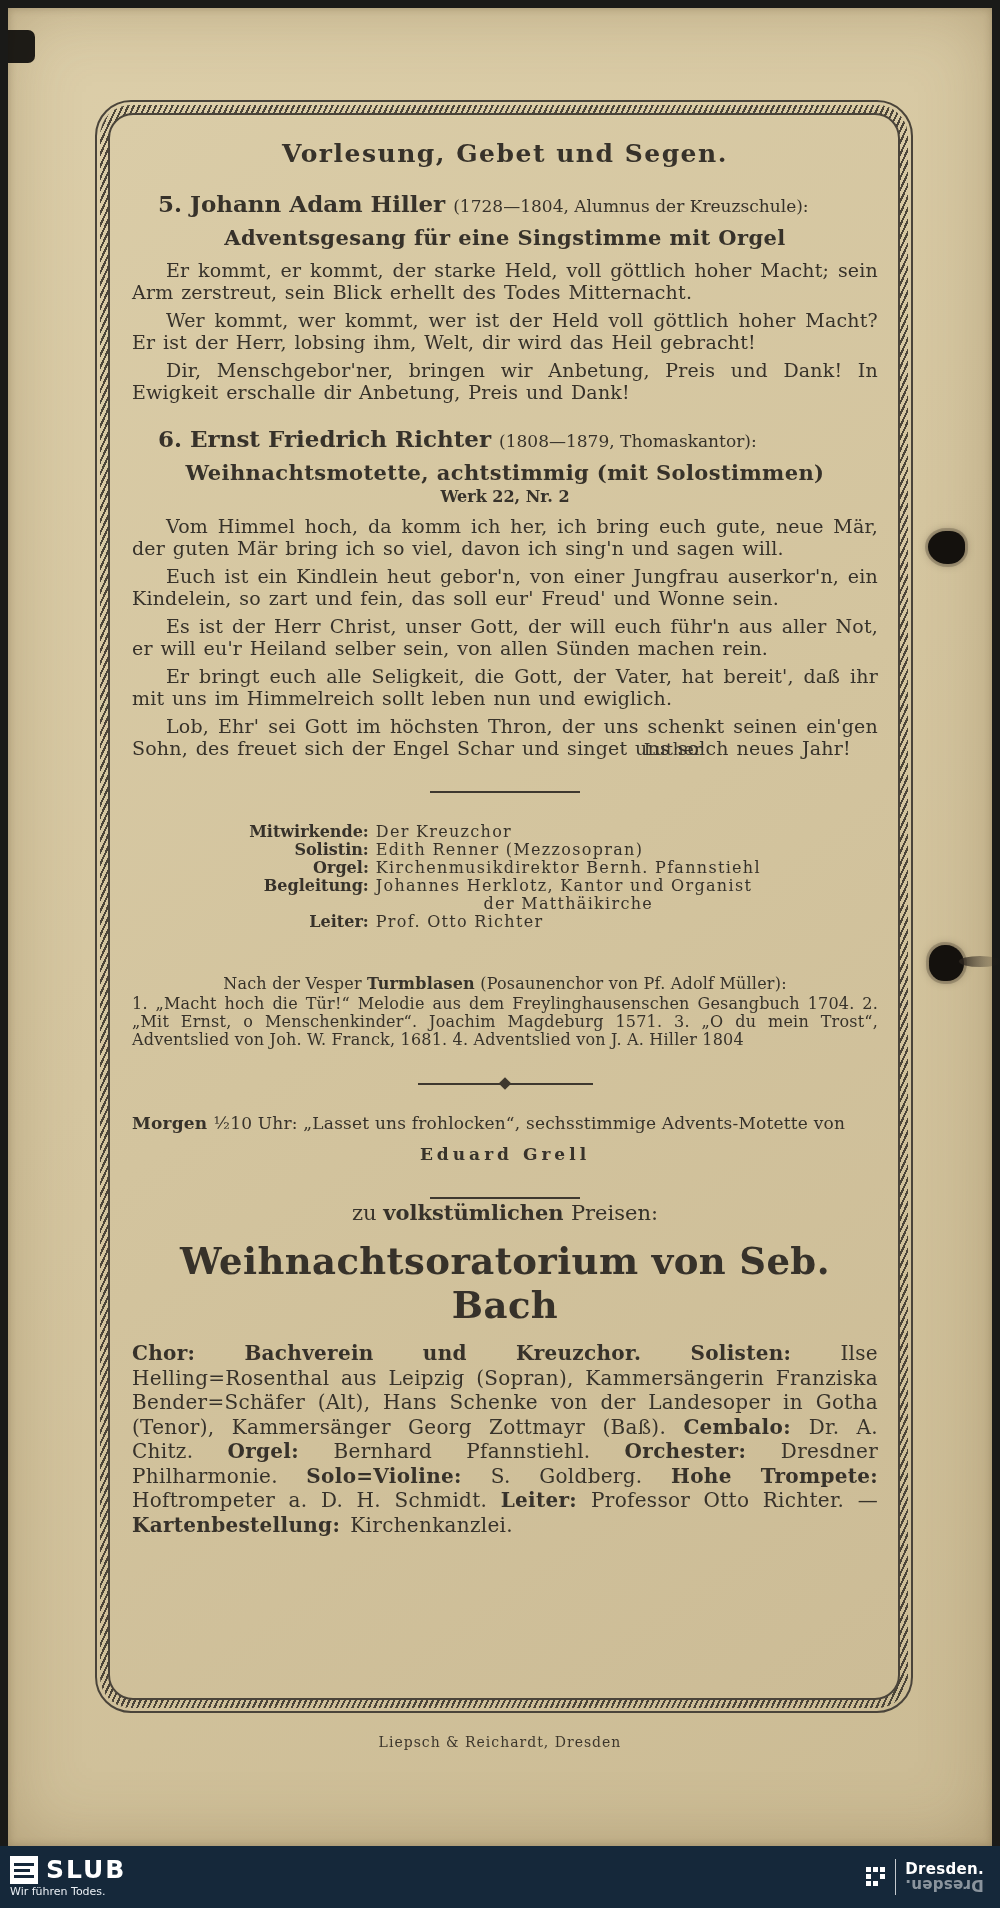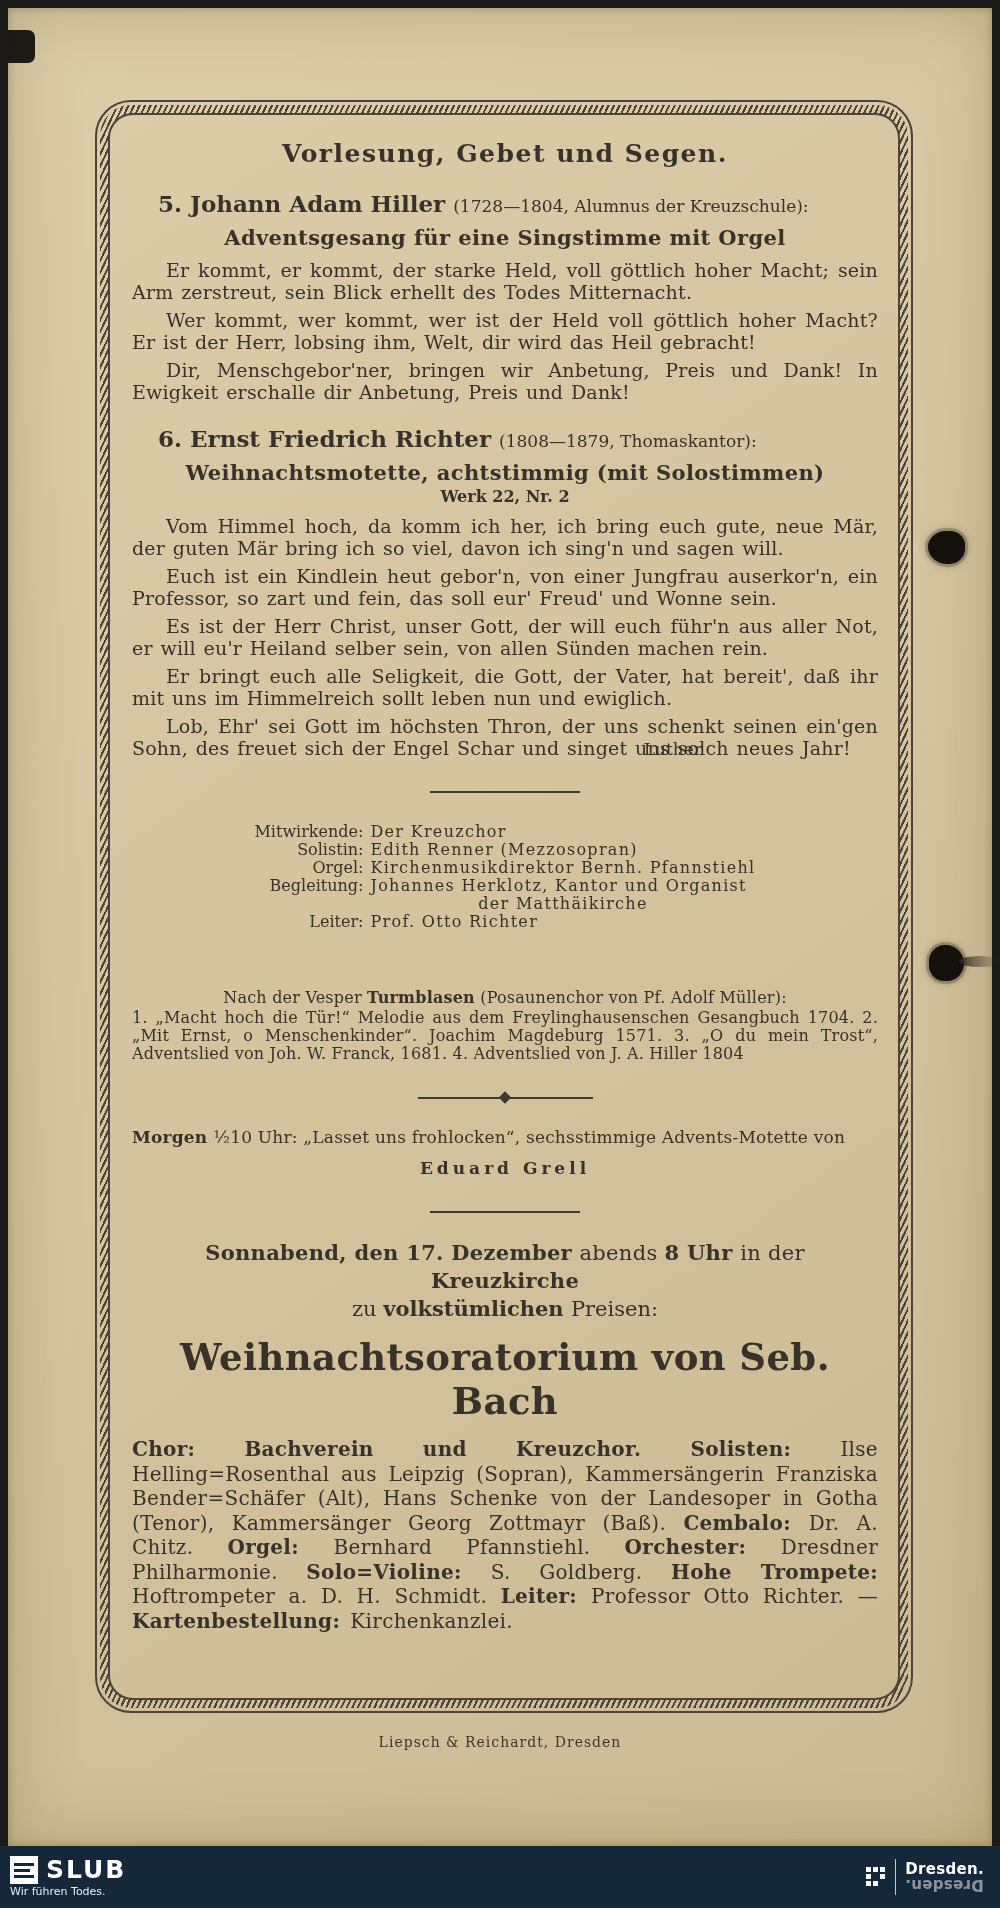--- a/index.html
+++ b/index.html
@@ -57,25 +57,25 @@
   .rule-ornament { position:relative; width:175px; border-top:2px solid #3e382f; margin:34px auto 0; }
   .rule-ornament .diamond {
     position:absolute; left:50%; top:-6px; width:9px; height:9px;
     background:#3e382f; transform:translateX(-50%) rotate(45deg);
   }
 
   .credits {
     margin:30px auto 0; width:fit-content; font-size:16px; line-height:18px;
     display:grid; grid-template-columns:auto auto; column-gap:7px;
   }
-  .credits .lbl { text-align:right; white-space:nowrap; }
+  .credits .lbl { text-align:right; white-space:nowrap;font-weight:bold; }
   .credits .val { letter-spacing:1.3px; white-space:nowrap; }
   .credits .val.center { text-align:center; letter-spacing:1.3px; }
 
-  .vesper { margin-top:58px; font-size:16px; line-height:18px; }
+  .vesper { margin-top:44px; font-size:16px; line-height:18px; }
   .vesper-intro { text-align:center; letter-spacing:.2px; }
   .vesper-list { margin-top:2px; text-align:justify; letter-spacing:.2px; }
 
   .morgen { margin-top:28px; font-size:17px; line-height:21px; }
   .morgen-line1 { text-align:left; letter-spacing:.2px; }
   .morgen-line2 { text-align:center; font-weight:bold; letter-spacing:4px; margin-top:10px; }
 
   .concert-date { text-align:center; font-size:21px; line-height:27px; margin-top:26px; letter-spacing:.3px; }
   .concert-price { text-align:center; font-size:21px; margin-top:1px; }
   .concert-title { text-align:center; font-size:37px; font-weight:bold; margin-top:14px; letter-spacing:.4px; }
@@ -136,21 +136,21 @@
         <div class="work-heading"><span style="font-weight: bold;">5. Johann Adam Hiller </span><span class="seg-sm">(1728—1804, Alumnus der Kreuzschule):</span></div>
         <div class="work-subtitle">Adventsgesang für eine Singstimme mit Orgel</div>
         <p class="verse first">Er kommt, er kommt, der starke Held, voll göttlich hoher Macht; sein Arm zerstreut, sein Blick erhellt des Todes Mitternacht.</p>
         <p class="verse">Wer kommt, wer kommt, wer ist der Held voll göttlich hoher Macht? Er ist der Herr, lobsing ihm, Welt, dir wird das Heil gebracht!</p>
         <p class="verse">Dir, Menschgebor'ner, bringen wir Anbetung, Preis und Dank! In Ewigkeit erschalle dir Anbetung, Preis und Dank!</p>
 
         <div class="work-heading"><span style="font-weight: bold;">6. Ernst Friedrich Richter </span><span class="seg-sm">(1808—1879, Thomaskantor):</span></div>
         <div class="work-subtitle">Weihnachtsmotette, achtstimmig (mit Solostimmen)</div>
         <div class="work-opus">Werk 22, Nr. 2</div>
         <p class="verse first">Vom Himmel hoch, da komm ich her, ich bring euch gute, neue Mär, der guten Mär bring ich so viel, davon ich sing'n und sagen will.</p>
-        <p class="verse">Euch ist ein Kindlein heut gebor'n, von einer Jungfrau auserkor'n, ein Professor, so zart und fein, das soll eur' Freud' und Wonne sein.</p>
+        <p class="verse">Euch ist ein Kindlein heut gebor'n, von einer Jungfrau auserkor'n, ein Kindelein, so zart und fein, das soll eur' Freud' und Wonne sein.</p>
         <p class="verse">Es ist der Herr Christ, unser Gott, der will euch führ'n aus aller Not, er will eu'r Heiland selber sein, von allen Sünden machen rein.</p>
         <p class="verse">Er bringt euch alle Seligkeit, die Gott, der Vater, hat bereit', daß ihr mit uns im Himmelreich sollt leben nun und ewiglich.</p>
         <p class="verse">Lob, Ehr' sei Gott im höchsten Thron, der uns schenkt seinen ein'gen Sohn, des freuet sich der Engel Schar und singet uns solch neues Jahr!</p>
         <div class="attribution">Luther</div>
 
         <div class="rule"></div>
 
         <div class="credits">
           <div class="lbl">Mitwirkende:</div>
           <div class="val">Der Kreuzchor</div>
@@ -175,21 +175,20 @@
           <span class="diamond"></span>
         </div>
 
         <div class="morgen">
           <div class="morgen-line1"><span style="font-weight: bold; margin-top: 22px;">Morgen </span><span>½10 Uhr: „Lasset uns frohlocken“, sechsstimmige Advents-Motette von</span></div>
           <div class="morgen-line2">Eduard Grell</div>
         </div>
 
         <div class="rule"></div>
 
-        <div class="concert-date"><span style="font-weight: bold;">Sonnabend, den 17. Dezember </span><span>abends </span><span style="font-weight: bold;">8 Uhr </span><span>in der </span><span style="font-weight: bold;">Kreuzkirche</span></div>
         <div class="concert-price"><span>zu </span><span style="font-weight: bold;">volkstümlichen </span><span>Preisen:</span></div>
         <div class="concert-title">Weihnachtsoratorium von Seb. Bach</div>
         <p class="concert-details"><span style="font-weight: bold;">Chor: </span><span style="font-weight: bold;">Bachverein und Kreuzchor. </span><span style="font-weight: bold;">Solisten: </span><span>Ilse Helling=Rosenthal aus Leipzig (Sopran), Kammersängerin Franziska Bender=Schäfer (Alt), Hans Schenke von der Landesoper in Gotha (Tenor), Kammersänger Georg Zottmayr (Baß). </span><span style="font-weight: bold;">Cembalo: </span><span>Dr. A. Chitz. </span><span style="font-weight: bold;">Orgel: </span><span>Bernhard Pfannstiehl. </span><span style="font-weight: bold;">Orchester: </span><span>Dresdner Philharmonie. </span><span style="font-weight: bold;">Solo=Violine: </span><span>S. Goldberg. </span><span style="font-weight: bold;">Hohe Trompete: </span><span>Hoftrompeter a. D. H. Schmidt. </span><span style="font-weight: bold;">Leiter: </span><span>Professor Otto Richter. — </span><span style="font-weight: bold;">Kartenbestellung: </span><span>Kirchenkanzlei.</span></p>
 
       </div>
     </div>
   </div>
 
   <div class="imprint">Liepsch &amp; Reichardt, Dresden</div>
 </div>

